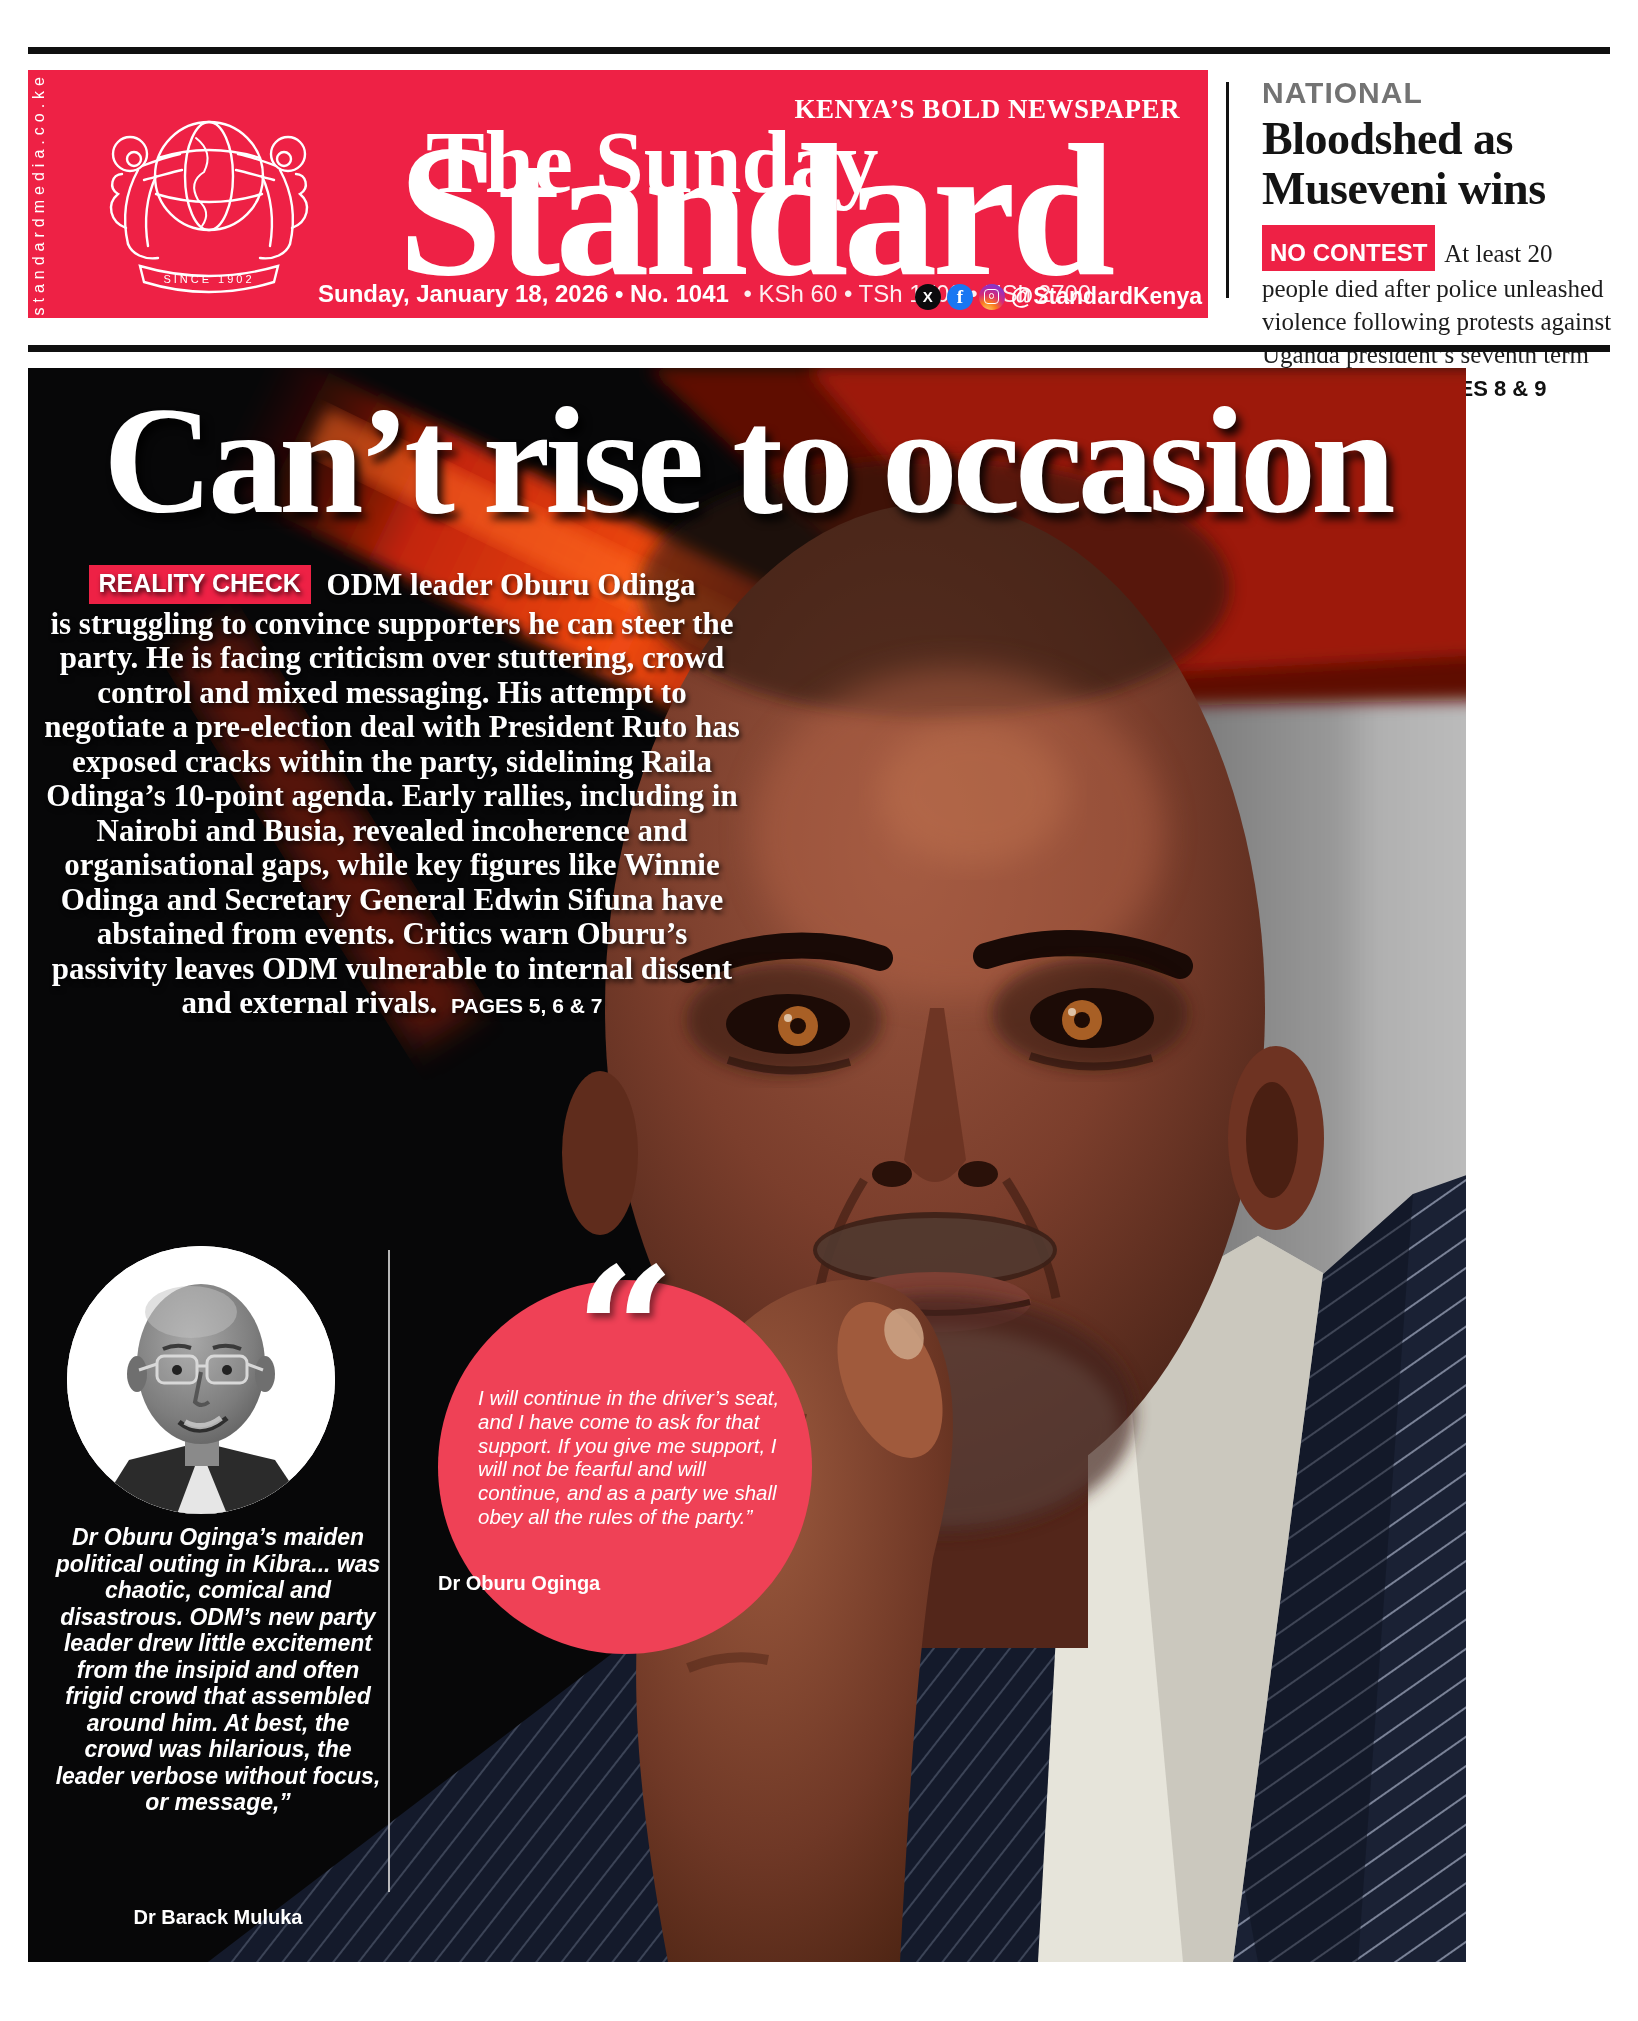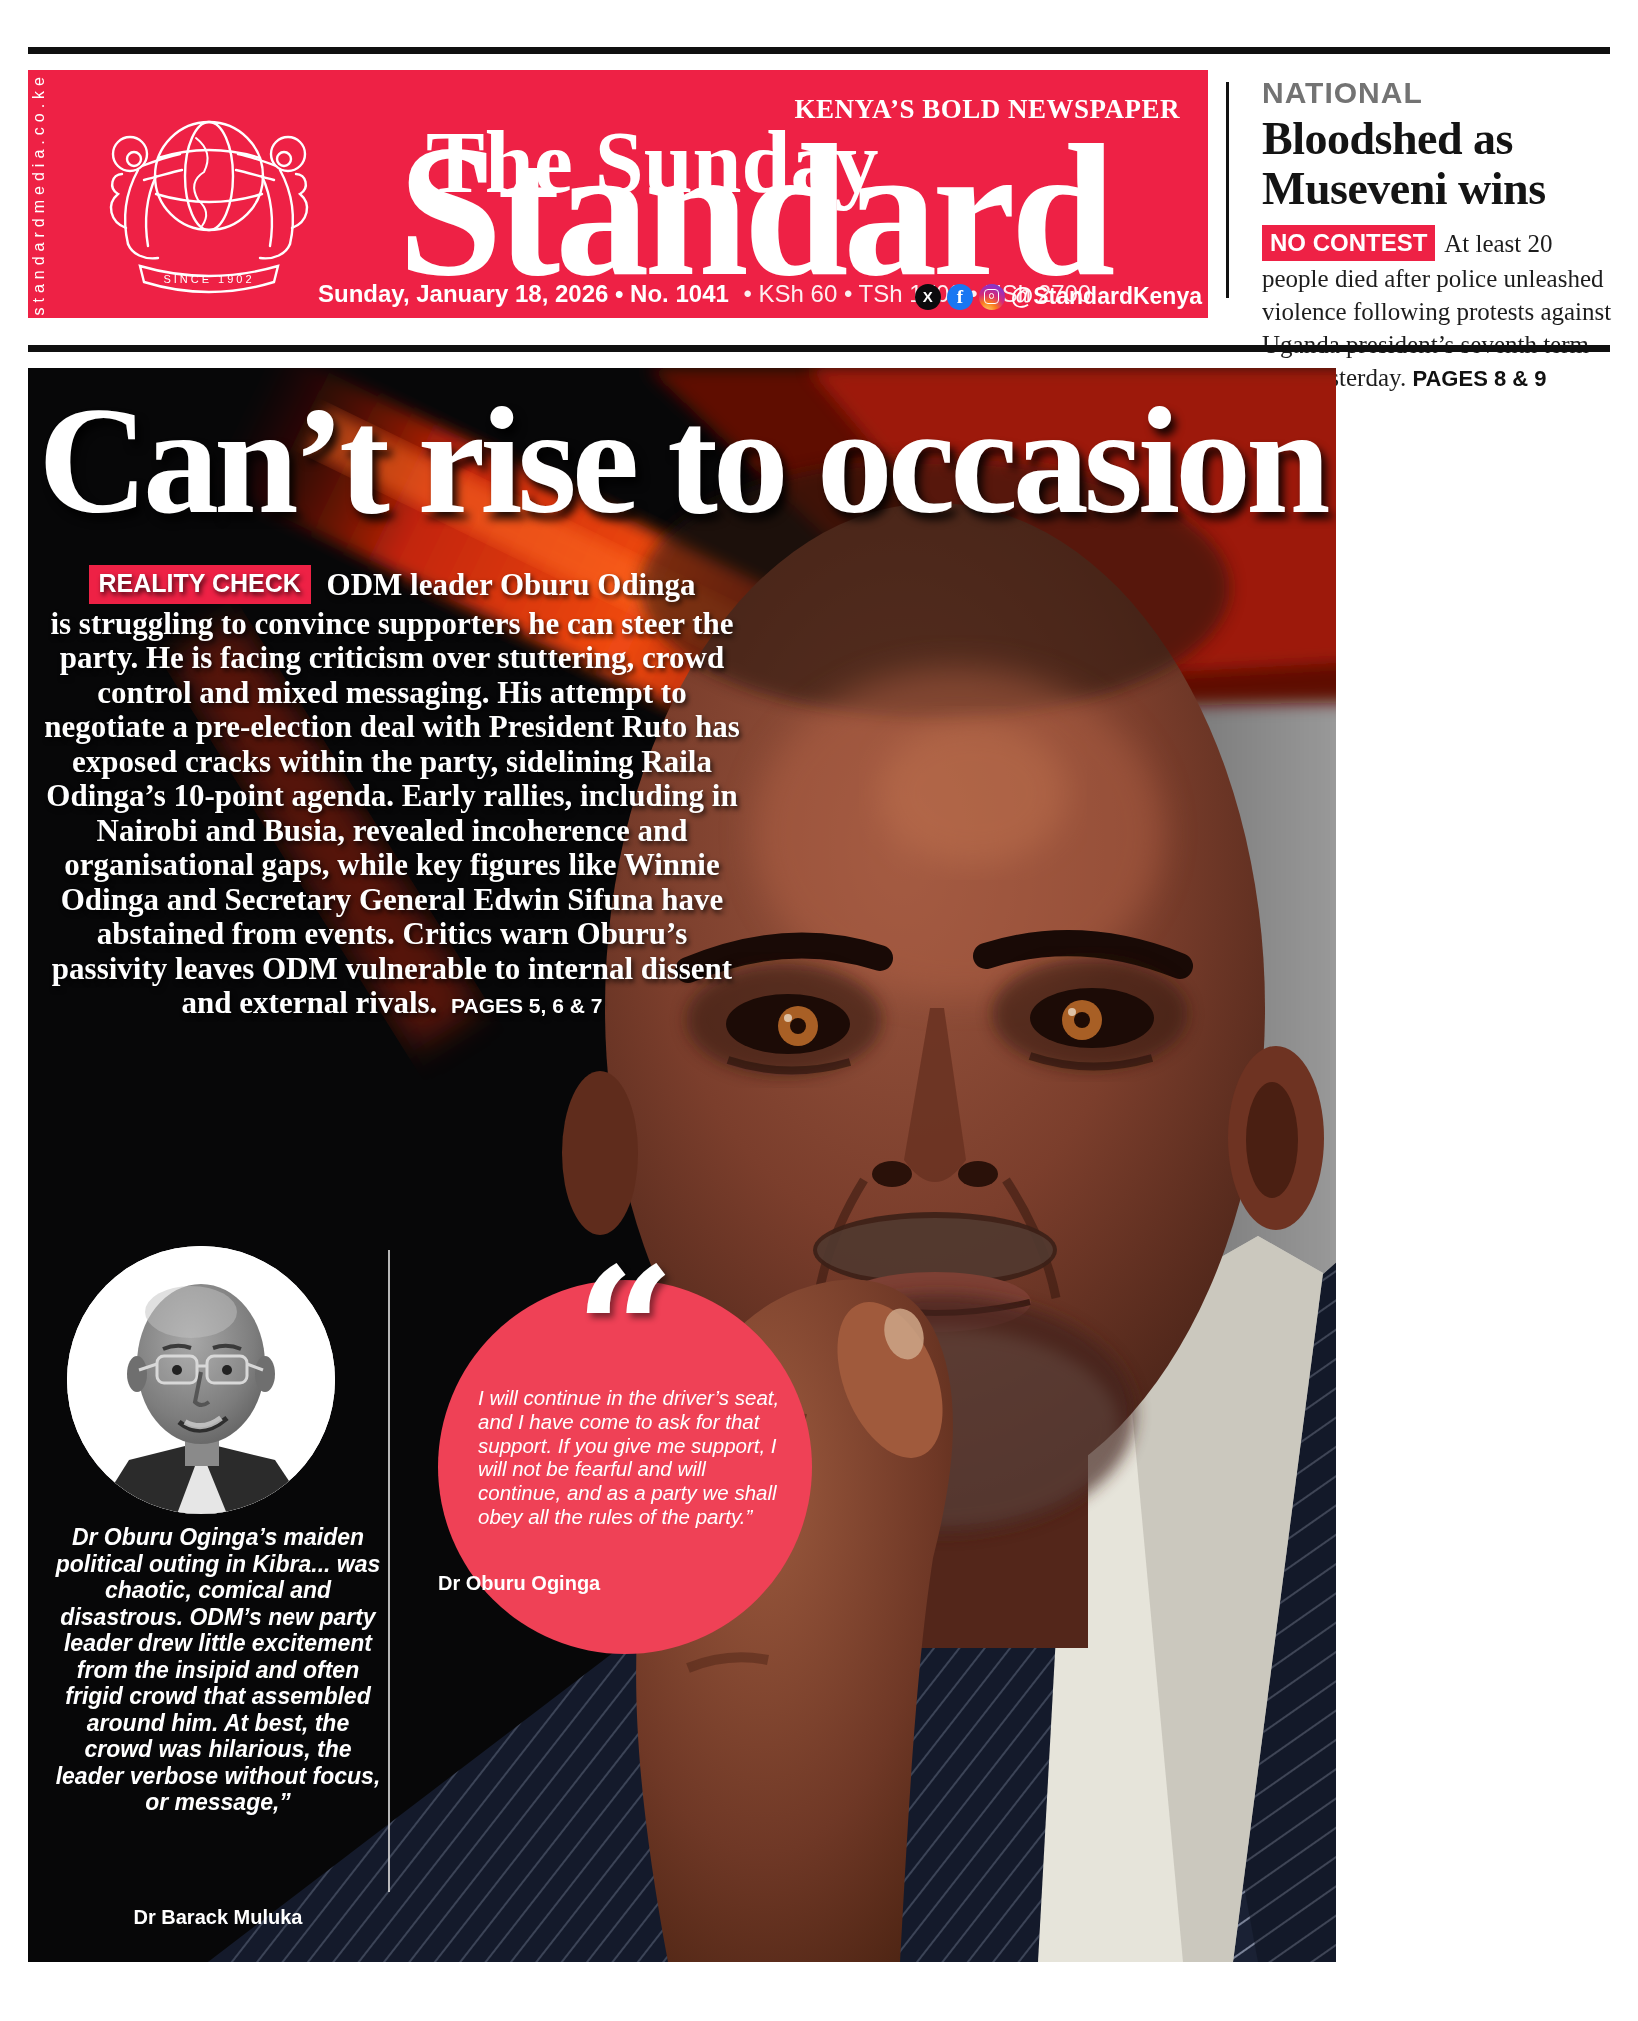--- a/index.html
+++ b/index.html
@@ -29,26 +29,26 @@
   .ig-frame{width:13px;height:13px;border:1.6px solid #fff;border-radius:4px;position:relative;}
   .ig-frame::after{content:"";position:absolute;left:3.4px;top:3.4px;width:3.6px;height:3.6px;border:1.4px solid #fff;border-radius:50%;}
   .handle{color:#fff;font-weight:700;font-size:23px;}
 
   
   .teaser-divider{position:absolute;left:1226px;top:82px;width:3px;height:216px;background:#111;}
   .teaser{position:absolute;left:1262px;top:76px;width:350px;}
   .kicker{color:#737373;font-weight:700;font-size:30px;letter-spacing:1px;}
   .t-headline{font-family:"Liberation Serif",serif;font-weight:700;color:#141414;font-size:46px;line-height:50px;letter-spacing:-0.5px;margin-top:4px;}
   .t-body{font-family:"Liberation Serif",serif;color:#1d1d1d;font-size:25px;line-height:33px;margin-top:12px;}
-  .tag{display:inline-block;background:#EE2145;color:#fff;font-family:"Liberation Sans",sans-serif;font-weight:700;padding:1px 8px 2px;}
+  .tag{display:inline-block;background:#EE2145;color:#fff;font-family:"Liberation Sans",sans-serif;font-weight:700;padding:11px 8px 2px;}
   .t-body .tag{font-size:24px;margin-right:4px;transform:translateY(-1px);}
   .t-pages{font-family:"Liberation Sans",sans-serif;font-weight:700;font-size:22px;color:#111;}
 
   
-  .leadbox{position:absolute;left:28px;top:368px;width:1308px;height:1594px;background:#09090a;overflow:hidden;}
+  .leadbox{position:absolute;left:28px;top:368px;width:1438px;height:1594px;background:#09090a;overflow:hidden;}
   .photo{position:absolute;left:0;top:0;}
   .headline{position:absolute;left:0;top:14px;width:100%;text-align:center;color:#fff;font-family:"Liberation Serif",serif;font-weight:700;font-size:152px;line-height:1.05;letter-spacing:-5px;text-shadow:5px 7px 9px rgba(0,0,0,.85);z-index:3;}
   .summary{position:absolute;left:12px;top:200px;width:704px;text-align:center;color:#fff;font-family:"Liberation Serif",serif;font-weight:700;font-size:31px;line-height:34.5px;text-shadow:2px 3px 5px rgba(0,0,0,.75);z-index:3;}
   .summary .tag{font-size:25px;padding:1px 10px 3px;margin-right:8px;transform:translateY(-3px);}
   .summary .s-pages{font-family:"Liberation Sans",sans-serif;font-weight:700;font-size:21px;margin-left:6px;}
 
   
   .portrait{position:absolute;left:39px;top:878px;width:268px;height:268px;border-radius:50%;overflow:hidden;background:#fff;z-index:3;}
   .mul-quote{position:absolute;left:22px;top:1156px;width:336px;text-align:center;color:#fff;font-style:italic;font-weight:700;font-size:23px;line-height:26.5px;z-index:3;}
   .mul-attr{position:absolute;left:22px;top:1538px;width:336px;text-align:center;color:#fff;font-weight:700;font-size:20px;z-index:3;}

